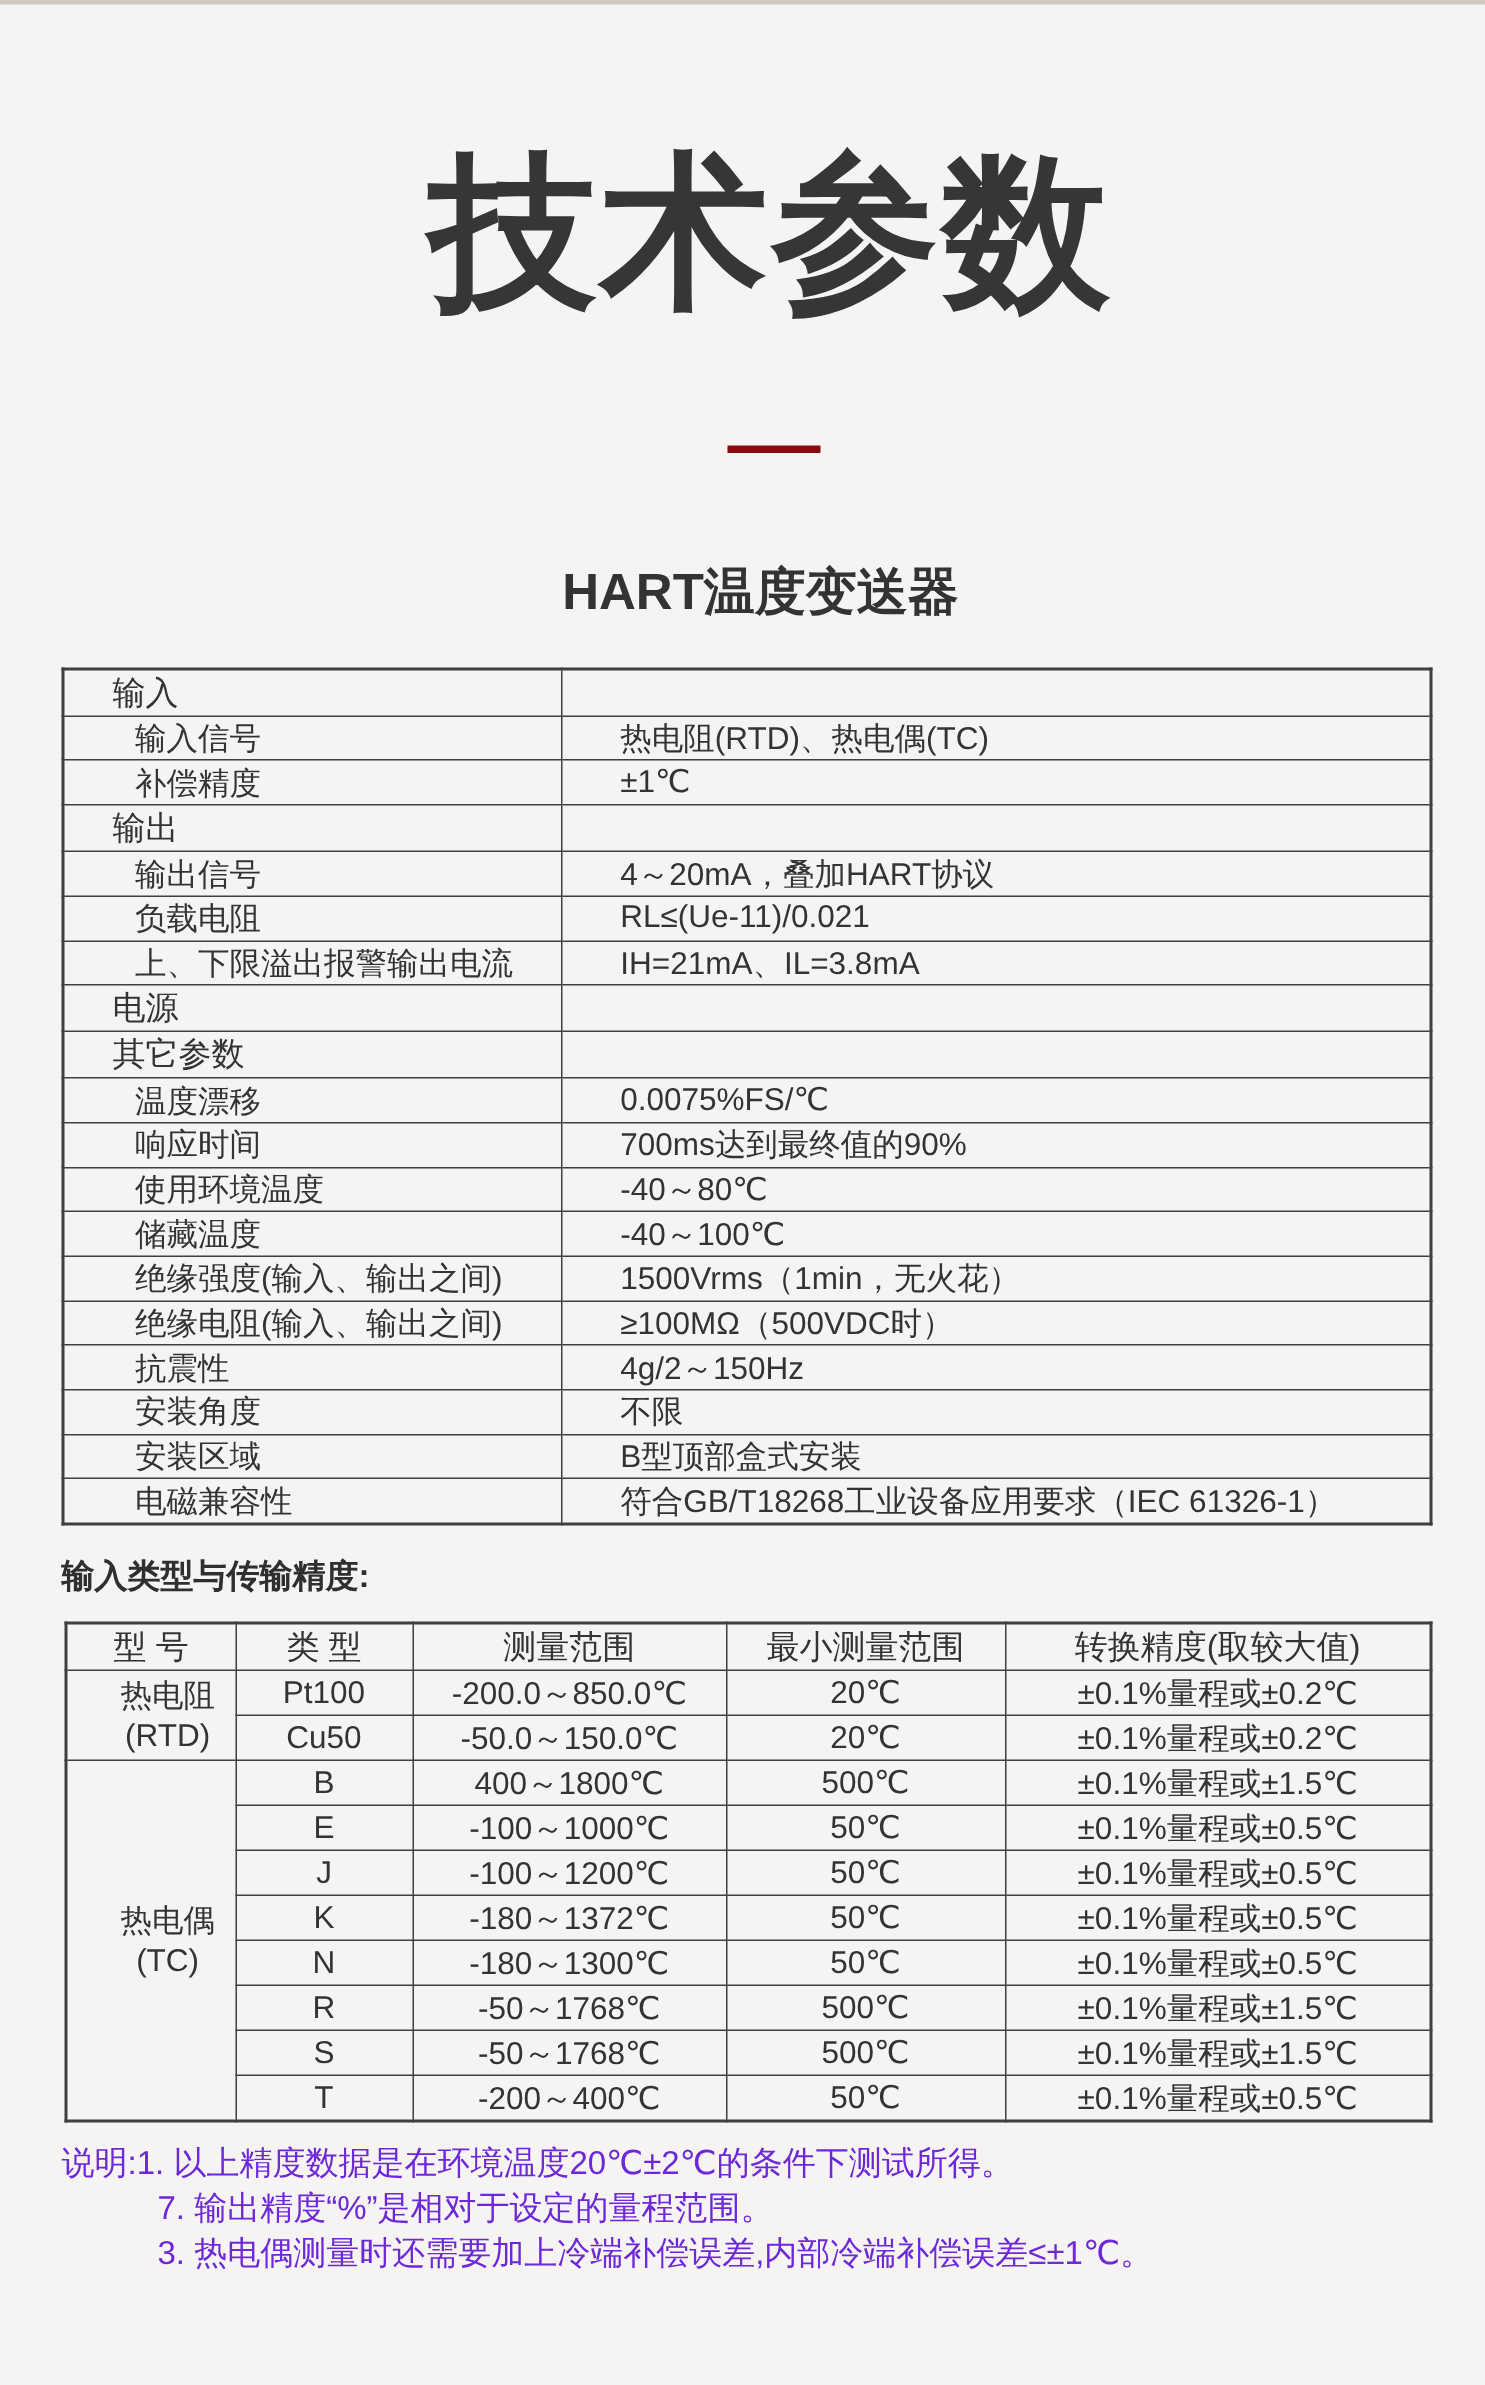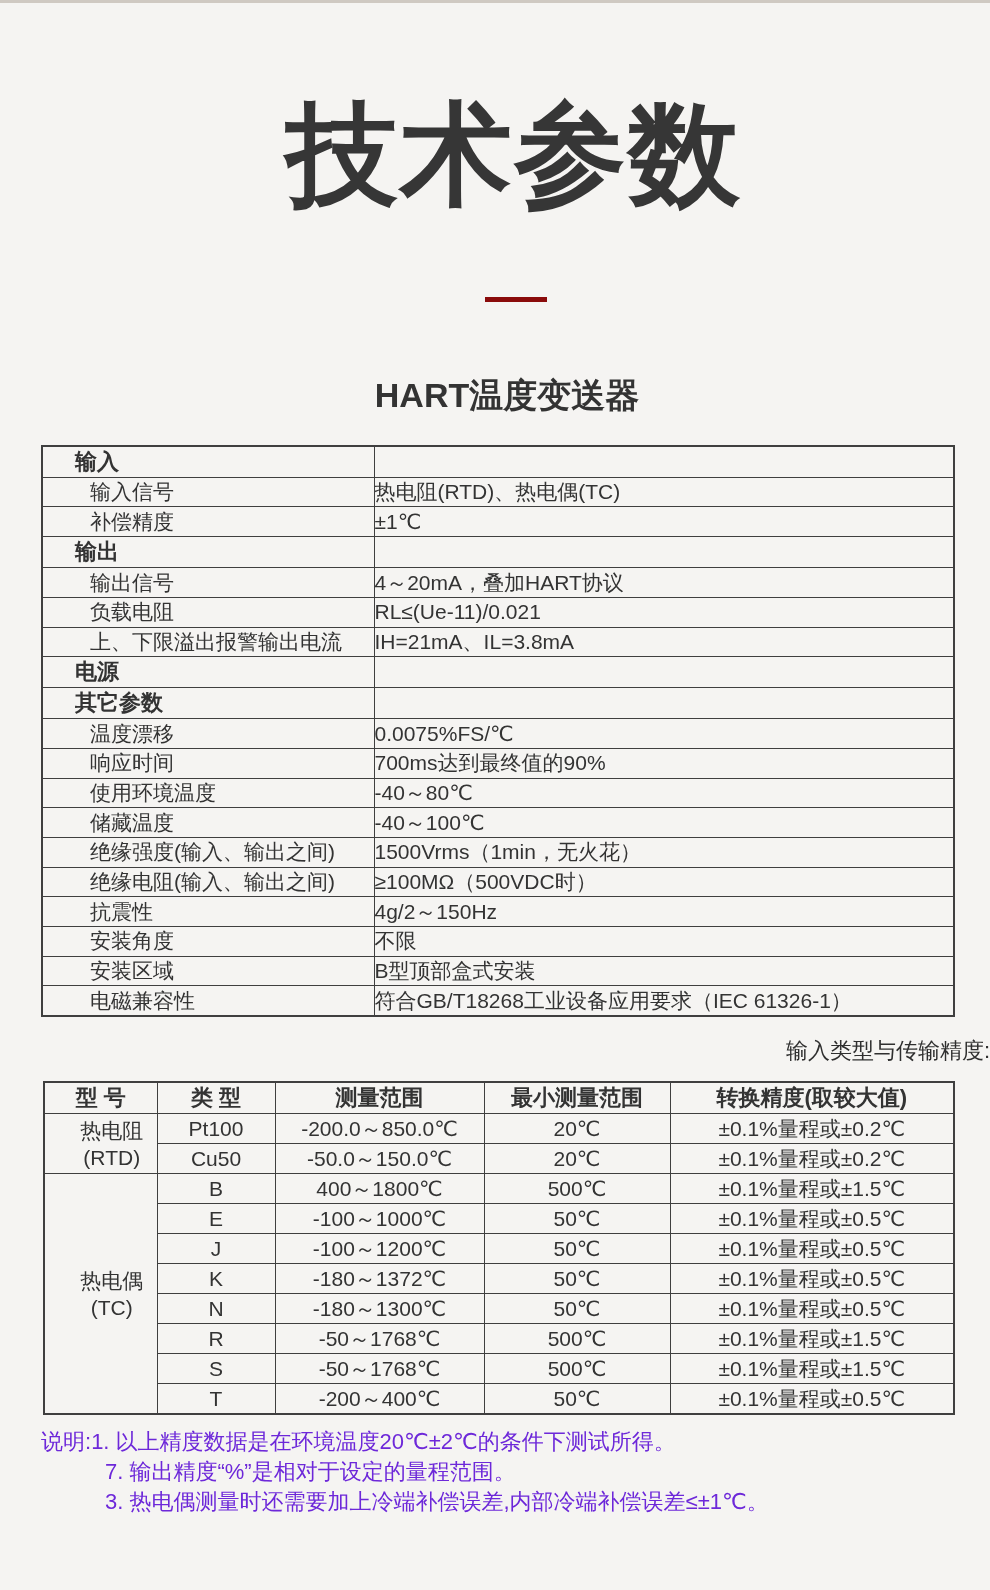--- a/index.html
+++ b/index.html
@@ -42,39 +42,38 @@
   table { border-collapse:collapse; table-layout:fixed; }
   td { border:1px solid #3f3f3f; vertical-align:middle; font-size:21px; color:#333; overflow:hidden; white-space:nowrap; }
 
   .spec-table {
     margin:29px 0 0 41px;
     width:912px;
     border:2px solid #3f3f3f;
   }
   .spec-table td { height:28.7px; padding:0; }
   .spec-table .c-label { padding-left:47px; }
-  .spec-table .c-value { }
-  .spec-table tr.section td.c-label { font-weight:bold; font-size:22px; padding-left:32px; }
+  .spec-table .c-value { padding-left:39px; }
+  .spec-table tr.section td.c-label { font-weight:normal; font-size:22px; padding-left:32px; }
 
   .section-label {
     margin:19px 0 16px 41px;
     font-size:22px;
-    font-weight:normal;
+    font-weight:bold;
     line-height:29px;
     color:#2f2f2f;
-    text-align:right;
   }
 
   .type-table {
     margin:13px 0 0 43px;
     width:910px;
     border:2px solid #3f3f3f;
   }
   .type-table td { height:29px; padding:0; text-align:center; }
-  .type-table tr.head td { font-weight:bold; font-size:22px; }
+  .type-table tr.head td { font-weight:normal; font-size:22px; }
   .type-table td.group-cell div { line-height:27px;padding-left:22px; }
 
   .notes {
     margin:12px 0 0 41px;
     font-size:22px;
     line-height:30px;
     color:#6d28d9;
   }
   .notes .indent { padding-left:64px; }
 </style>

